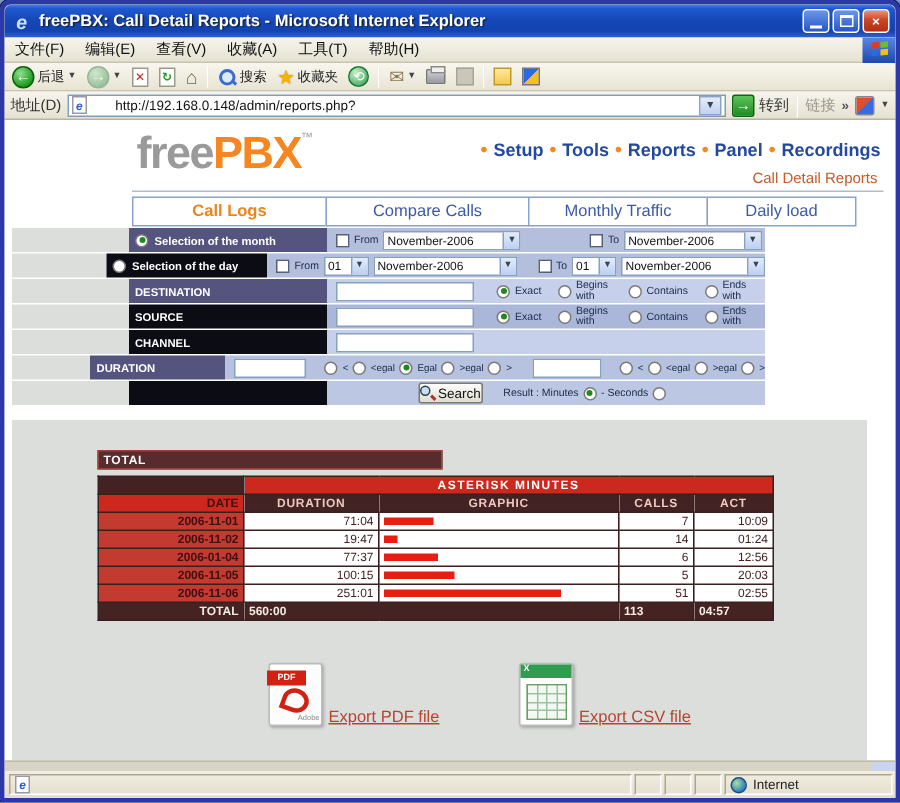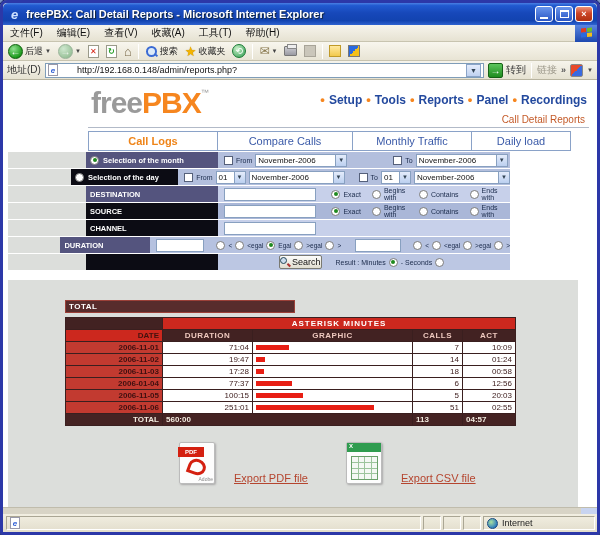--- a/index.html
+++ b/index.html
@@ -106,21 +106,21 @@
   .hdate { background:#cc281e; color:#42120e; font-weight:bold; text-align:right; }
   .hcol { background:#422222; color:#efc9bf; font-weight:bold; text-align:center; letter-spacing:0.5px; }
   .cdate { background:#c23a30; border-top-color:#d4766a; color:#3f1010; font-weight:bold; text-align:right; }
   .cdur,.ccalls,.cact { background:#fff; color:#402020; text-align:right; }
   .cgfx { background:#fff; }
   .bar { height:5px; background:#e81e14; }
   .r-total td { background:#452323; color:#f2ebdf; font-weight:bold; }
   .tlabel { text-align:right; } .tdur,.tcalls,.tact { text-align:left; }
 
   .exports { position:absolute; left:0; top:162px; width:100%; height:50px; }
-  .exp { position:absolute; display:flex; align-items:flex-end; gap:19px;padding-left:16px; }
+  .exp { position:absolute; display:flex; align-items:flex-end; gap:4px;padding-left:16px; }
   .exp a { font-size:11px; color:#b5452f; text-decoration:underline; }
   .ficon { width:36px; height:42px; background:#fdfdfd; border:1px solid #bbb; border-radius:2px; position:relative; box-shadow:1px 1px 2px #aaa; }
   .pdfband { position:absolute; left:-2px; top:4px; width:26px; height:10px; background:#d42010; color:#fff; font-size:6px; font-weight:bold; display:flex; align-items:center; justify-content:center; }
   .pdfswirl { position:absolute; left:8px; top:16px; width:18px; height:16px; border:3px solid #d42010; border-radius:50% 50% 50% 0; transform:rotate(20deg); }
   .adobe { position:absolute; right:1px; bottom:1px; font-size:5px; color:#888; }
   .csvband { position:absolute; left:0; top:0; width:100%; height:9px; background:#2f9c4f; color:#fff; font-size:6px; font-weight:bold; padding-left:2px; }
   .csvgrid { position:absolute; left:4px; top:13px; width:27px; height:24px; display:grid; grid-template-columns:repeat(4,1fr); grid-template-rows:repeat(4,1fr); gap:1px; background:#9cc49c; border:1px solid #6aa06a; }
   .csvgrid i { background:#f4f8f4; }
 
   
@@ -457,29 +457,20 @@
         <tr>
               <td class="cdate">2006-11-02</td>
               <td class="cdur">19:47</td>
               <td class="cgfx">
                 <div class="bar" style="width: 9px;"></div>
               </td>
               <td class="ccalls">14</td>
               <td class="cact">01:24</td>
             </tr>
         <tr>
-              <td class="cdate">2006-11-03</td>
-              <td class="cdur">17:28</td>
-              <td class="cgfx">
-                <div class="bar" style="width: 8px;"></div>
-              </td>
-              <td class="ccalls">18</td>
-              <td class="cact">00:58</td>
-            </tr>
-        <tr>
               <td class="cdate">2006-01-04</td>
               <td class="cdur">77:37</td>
               <td class="cgfx">
                 <div class="bar" style="width: 36px;"></div>
               </td>
               <td class="ccalls">6</td>
               <td class="cact">12:56</td>
             </tr>
         <tr>
               <td class="cdate">2006-11-05</td>

